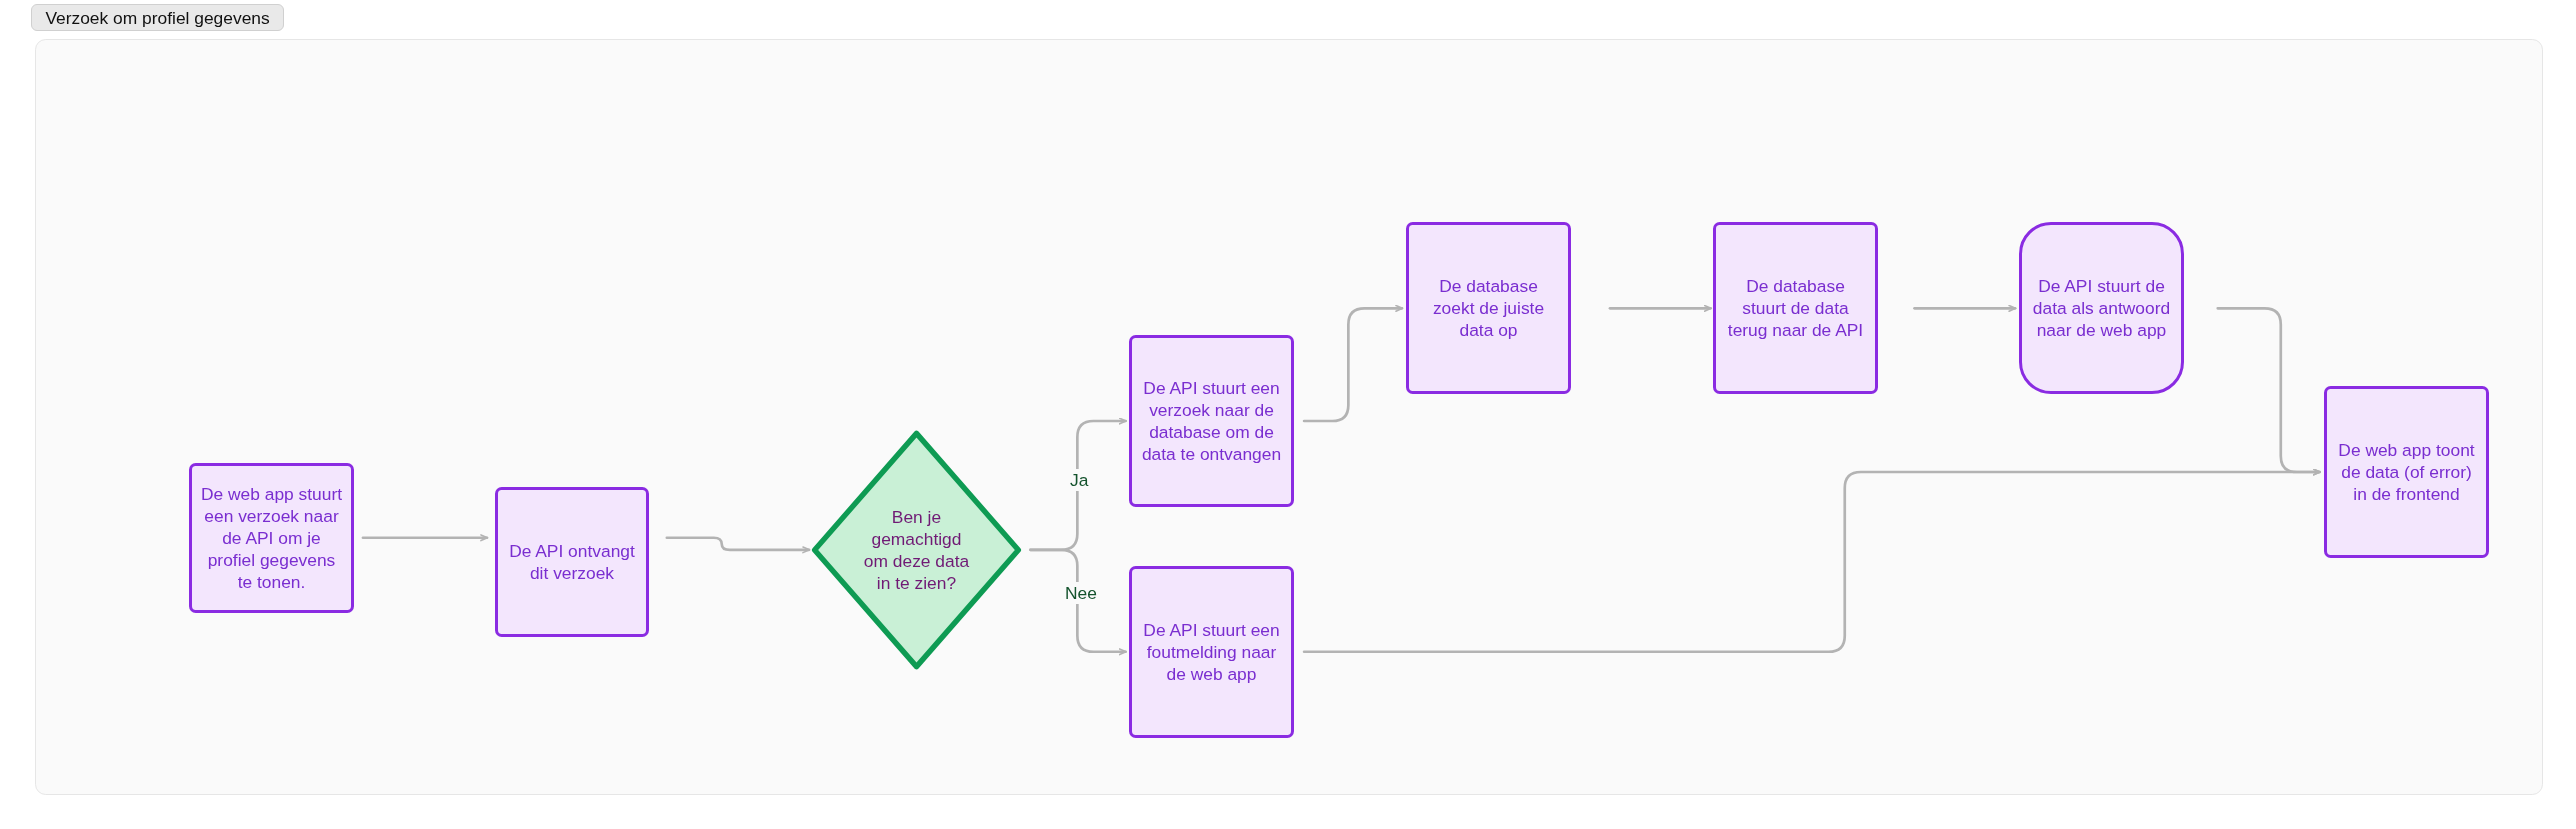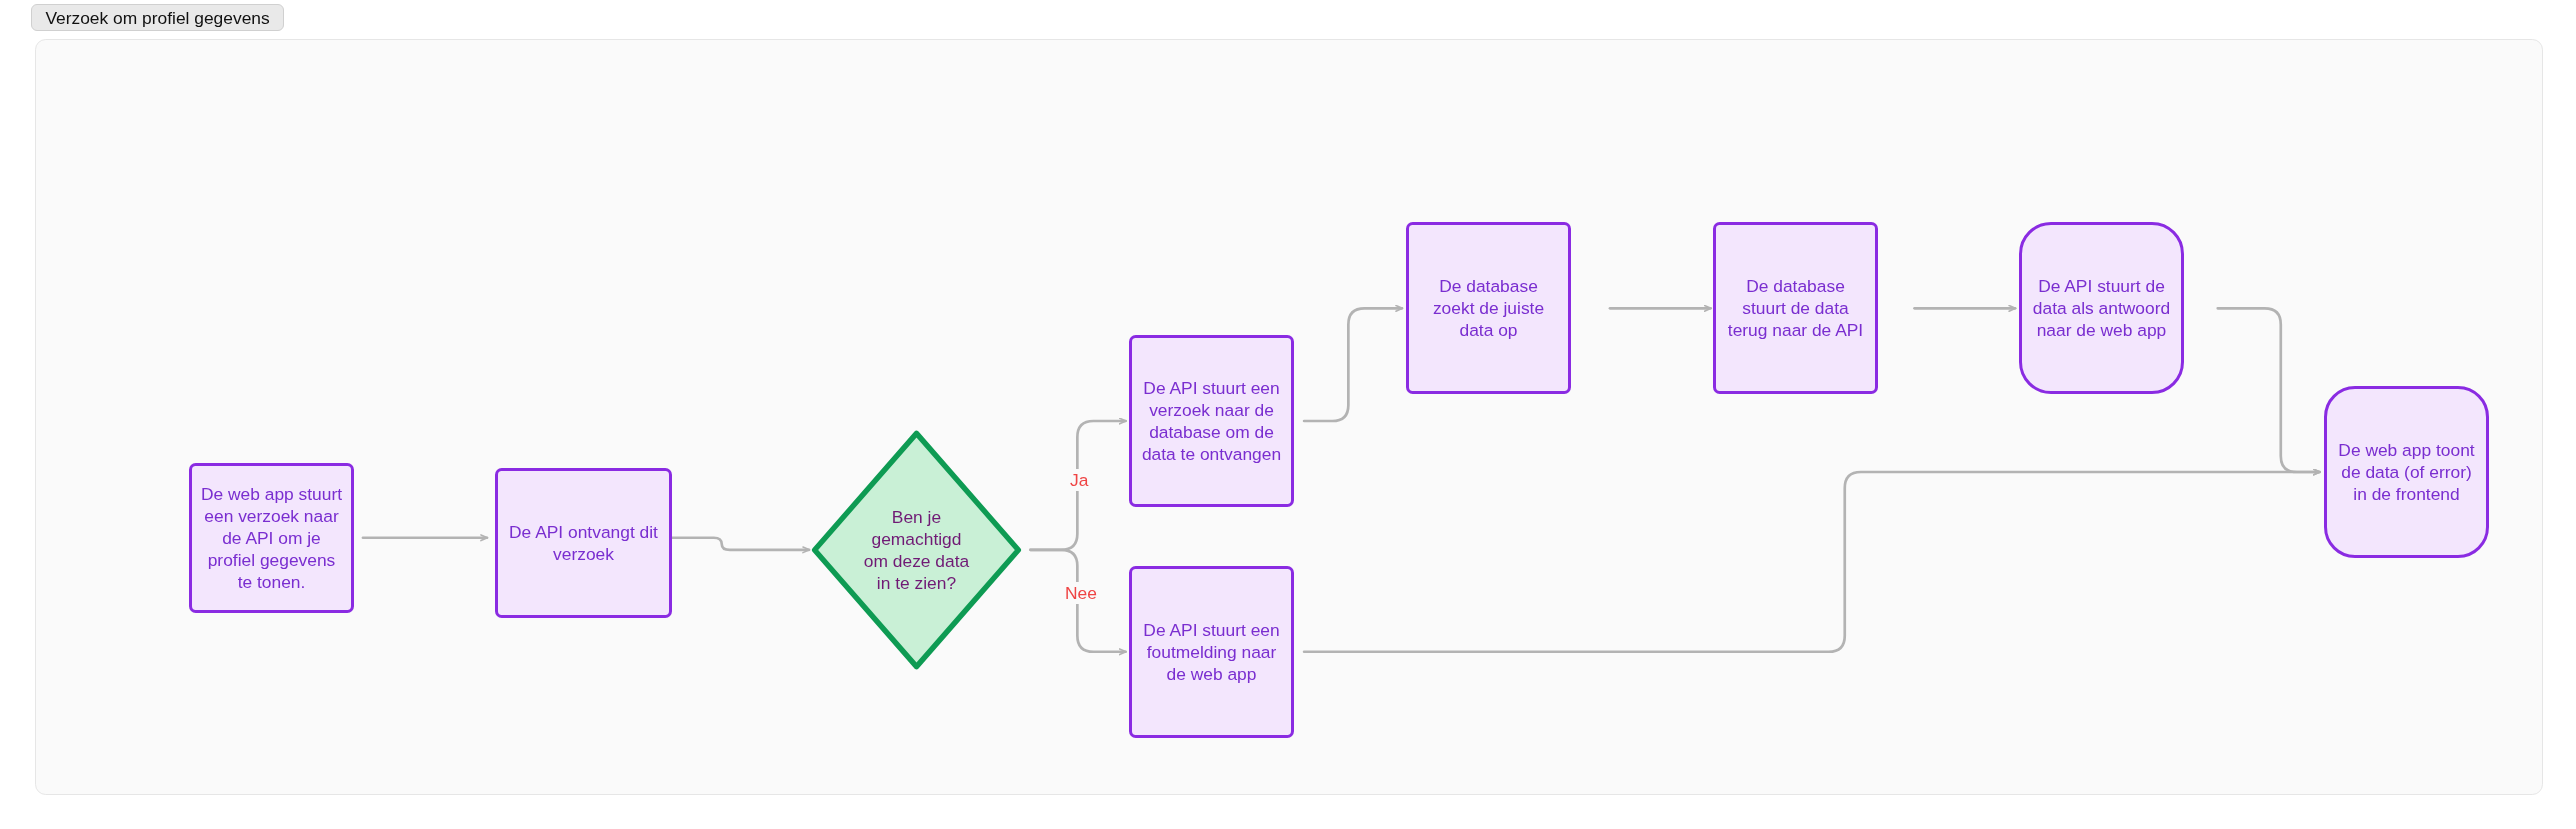--- a/index.html
+++ b/index.html
@@ -63,21 +63,21 @@
     width:100%;height:100%;
     display:flex;align-items:center;justify-content:center;
     text-align:center;
     color:#701a75;
     font-size:17.4px;line-height:22px;
     pointer-events:none;
   }
 
   .edge-label{
     position:absolute;
-    font-size:17.4px;color:#ef4444;
+    font-size:17.4px;color:#14532d;
     background:#fafafa;
     padding:0.7px 4px;
     white-space:nowrap;
   }
 </style>
 </head>
 <body>
 
 <div id="app">
 
@@ -115,21 +115,21 @@
       </g>
     </svg>
 
     <div class="edge-label" style="left:1030px;top:429px;">Ja</div>
     <div class="edge-label" style="left:1025px;top:542px;">Nee</div>
 
     <div class="node process" style="left:153px;top:423px;width:165px;height:150px;">
       <span class="txt">De web app stuurt een verzoek naar de API om je profiel gegevens te tonen.</span>
     </div>
 
-    <div class="node process" style="left:459px;top:428px;width:177px;height:150px;justify-content:flex-end;">
+    <div class="node process" style="left:459px;top:447px;width:154px;height:150px;justify-content:flex-end;">
       <span class="txt">De API ontvangt dit verzoek</span>
     </div>
 
     <div class="diamond-wrap" style="left:773px;top:388px;width:215px;height:244px;">
       <svg class="diamond-shape" width="215" height="244" viewBox="0 0 320 364">
         <path d="M160,8 L312,182 L160,356 L8,182 Z" fill="#c9f0d6" stroke="#0e9b53" stroke-width="8" stroke-linejoin="round"></path>
       </svg>
       <div class="diamond-label">
         <span style="display:block;width:114px;">Ben je gemachtigd om deze data in te zien?</span>
       </div>
@@ -148,19 +148,19 @@
     </div>
 
     <div class="node process" style="left:1983px;top:182px;width:165px;height:172px;border-radius:32px;">
       <span class="txt">De API stuurt de data als antwoord naar de web app</span>
     </div>
 
     <div class="node process" style="left:1093px;top:526px;width:165px;height:172px;">
       <span class="txt">De API stuurt een foutmelding naar de web app</span>
     </div>
 
-    <div class="node process" style="left:2288px;top:346px;width:165px;height:172px;border-radius:31px;">
+    <div class="node process" style="left:2288px;top:346px;width:165px;height:172px;">
       <span class="txt">De web app toont de data (of error) in de frontend</span>
     </div>
 
   </div>
 </div>
 
 
 </body></html>

